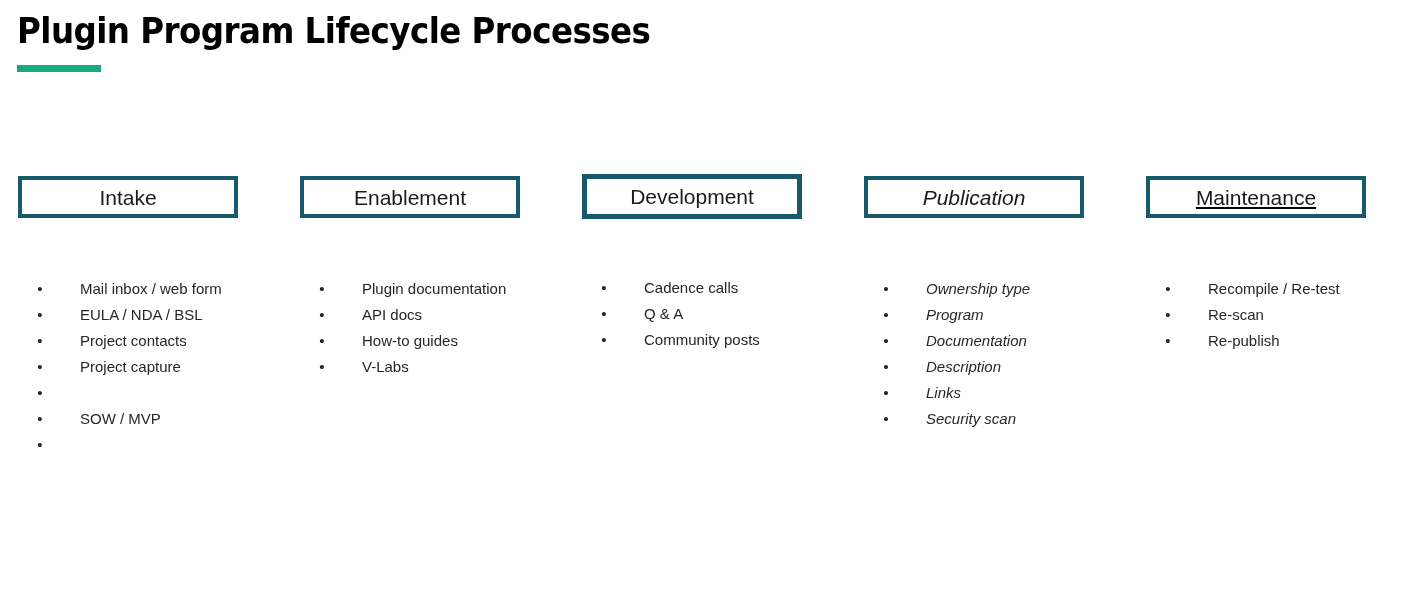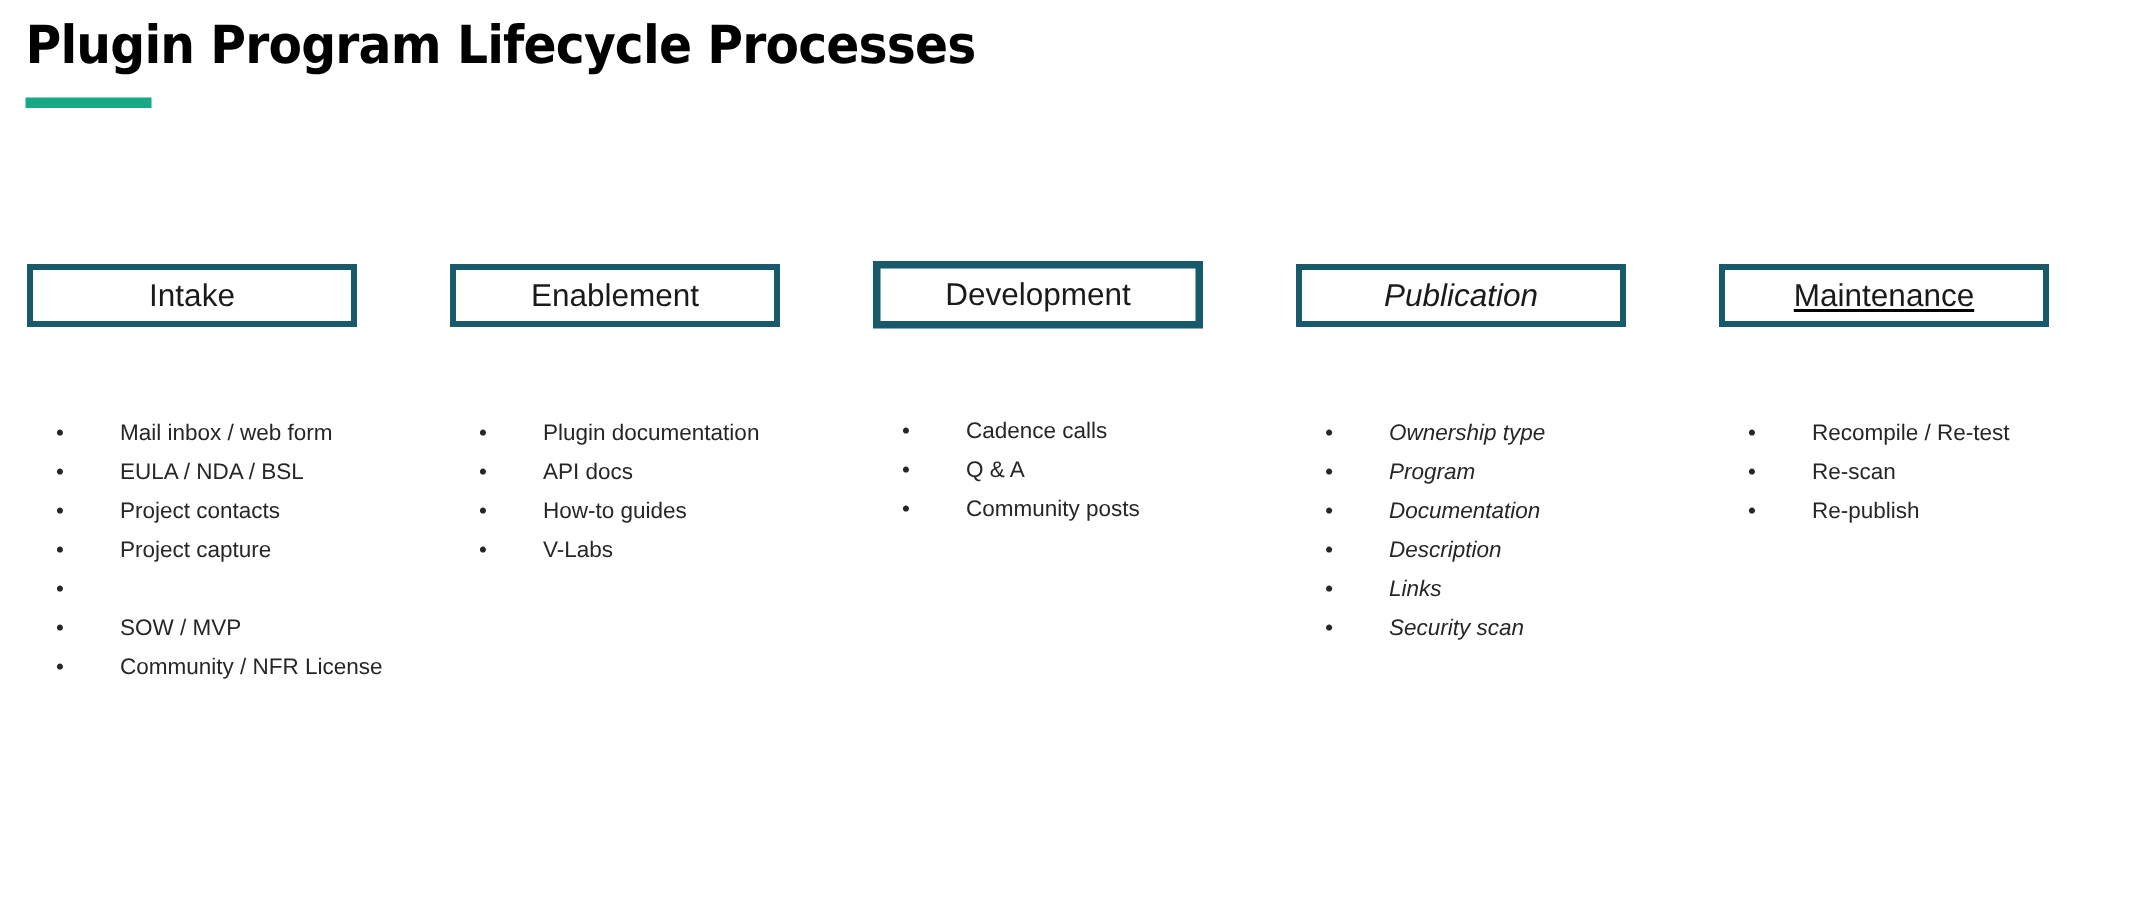--- a/index.html
+++ b/index.html
@@ -161,21 +161,20 @@
         </li>
         <li class="bullet-item">
           <span class="bullet-dot">•</span>
         </li>
         <li class="bullet-item">
           <span class="bullet-dot">•</span>
           <span class="bullet-text">SOW / MVP</span>
         </li>
         <li class="bullet-item">
           <span class="bullet-dot">•</span>
-          <span class="bullet-text">Community / NFR License</span>
         </li>
       </ul>
     </div>
 
     <div class="column col-1">
       <div class="phase-box">
         <span class="phase-label">Enablement</span>
       </div>
       <ul class="bullet-list">
         <li class="bullet-item">

